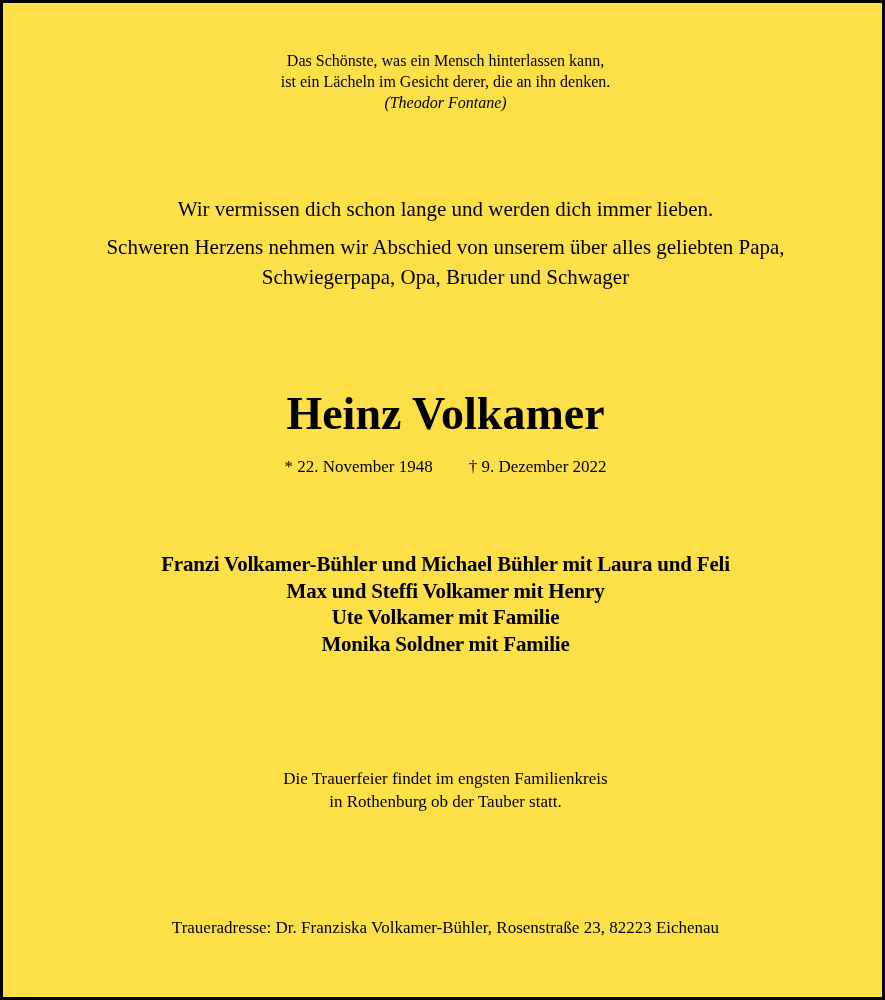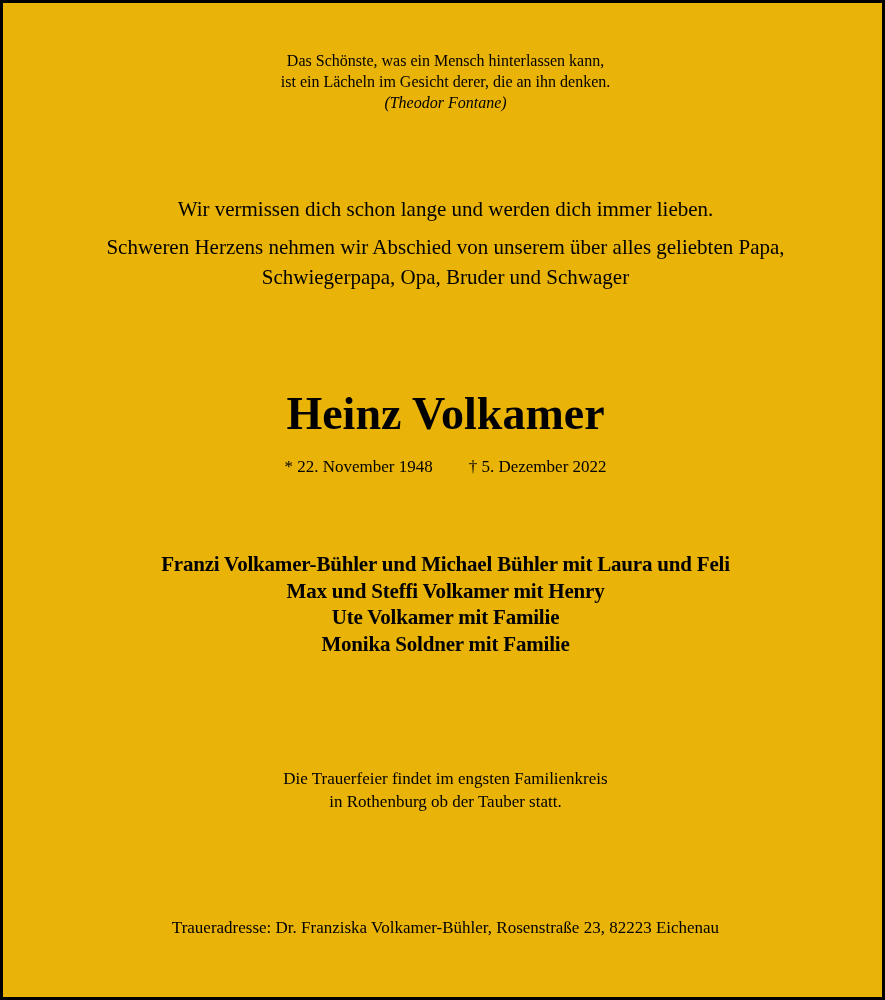--- a/index.html
+++ b/index.html
@@ -14,21 +14,21 @@
       overflow: hidden;
       font-family: "Liberation Serif", "DejaVu Serif", serif;
       color: #000000;
     }
     .frame {
       position: absolute;
       left: 0; top: 0;
       width: 885px; height: 1000px;
       box-sizing: border-box;
       border: 3px solid #000000;
-      background: #eab308;
+      background: #fde047;
     }
     .block {
       position: absolute;
       left: 0;
       width: 885px;
       text-align: center;
     }
     .quote {
       top: 47px;
       font-size: 16px;
@@ -92,21 +92,21 @@
   </div>
 
   <div class="block intro2">
     <span class="line">Schweren Herzens nehmen wir Abschied von unserem über alles geliebten Papa,</span>
     <span class="line">Schwiegerpapa, Opa, Bruder und Schwager</span>
   </div>
 
   <div class="block name">Heinz Volkamer</div>
 
   <div class="block dates">
-    <span>* 22. November 1948</span><span class="gap"></span><span>† 5. Dezember 2022</span>
+    <span>* 22. November 1948</span><span class="gap"></span><span>† 9. Dezember 2022</span>
   </div>
 
   <div class="block family">
     <span class="line">Franzi Volkamer-Bühler und Michael Bühler mit Laura und Feli</span>
     <span class="line">Max und Steffi Volkamer mit Henry</span>
     <span class="line">Ute Volkamer mit Familie</span>
     <span class="line">Monika Soldner mit Familie</span>
   </div>
 
   <div class="block ceremony">

